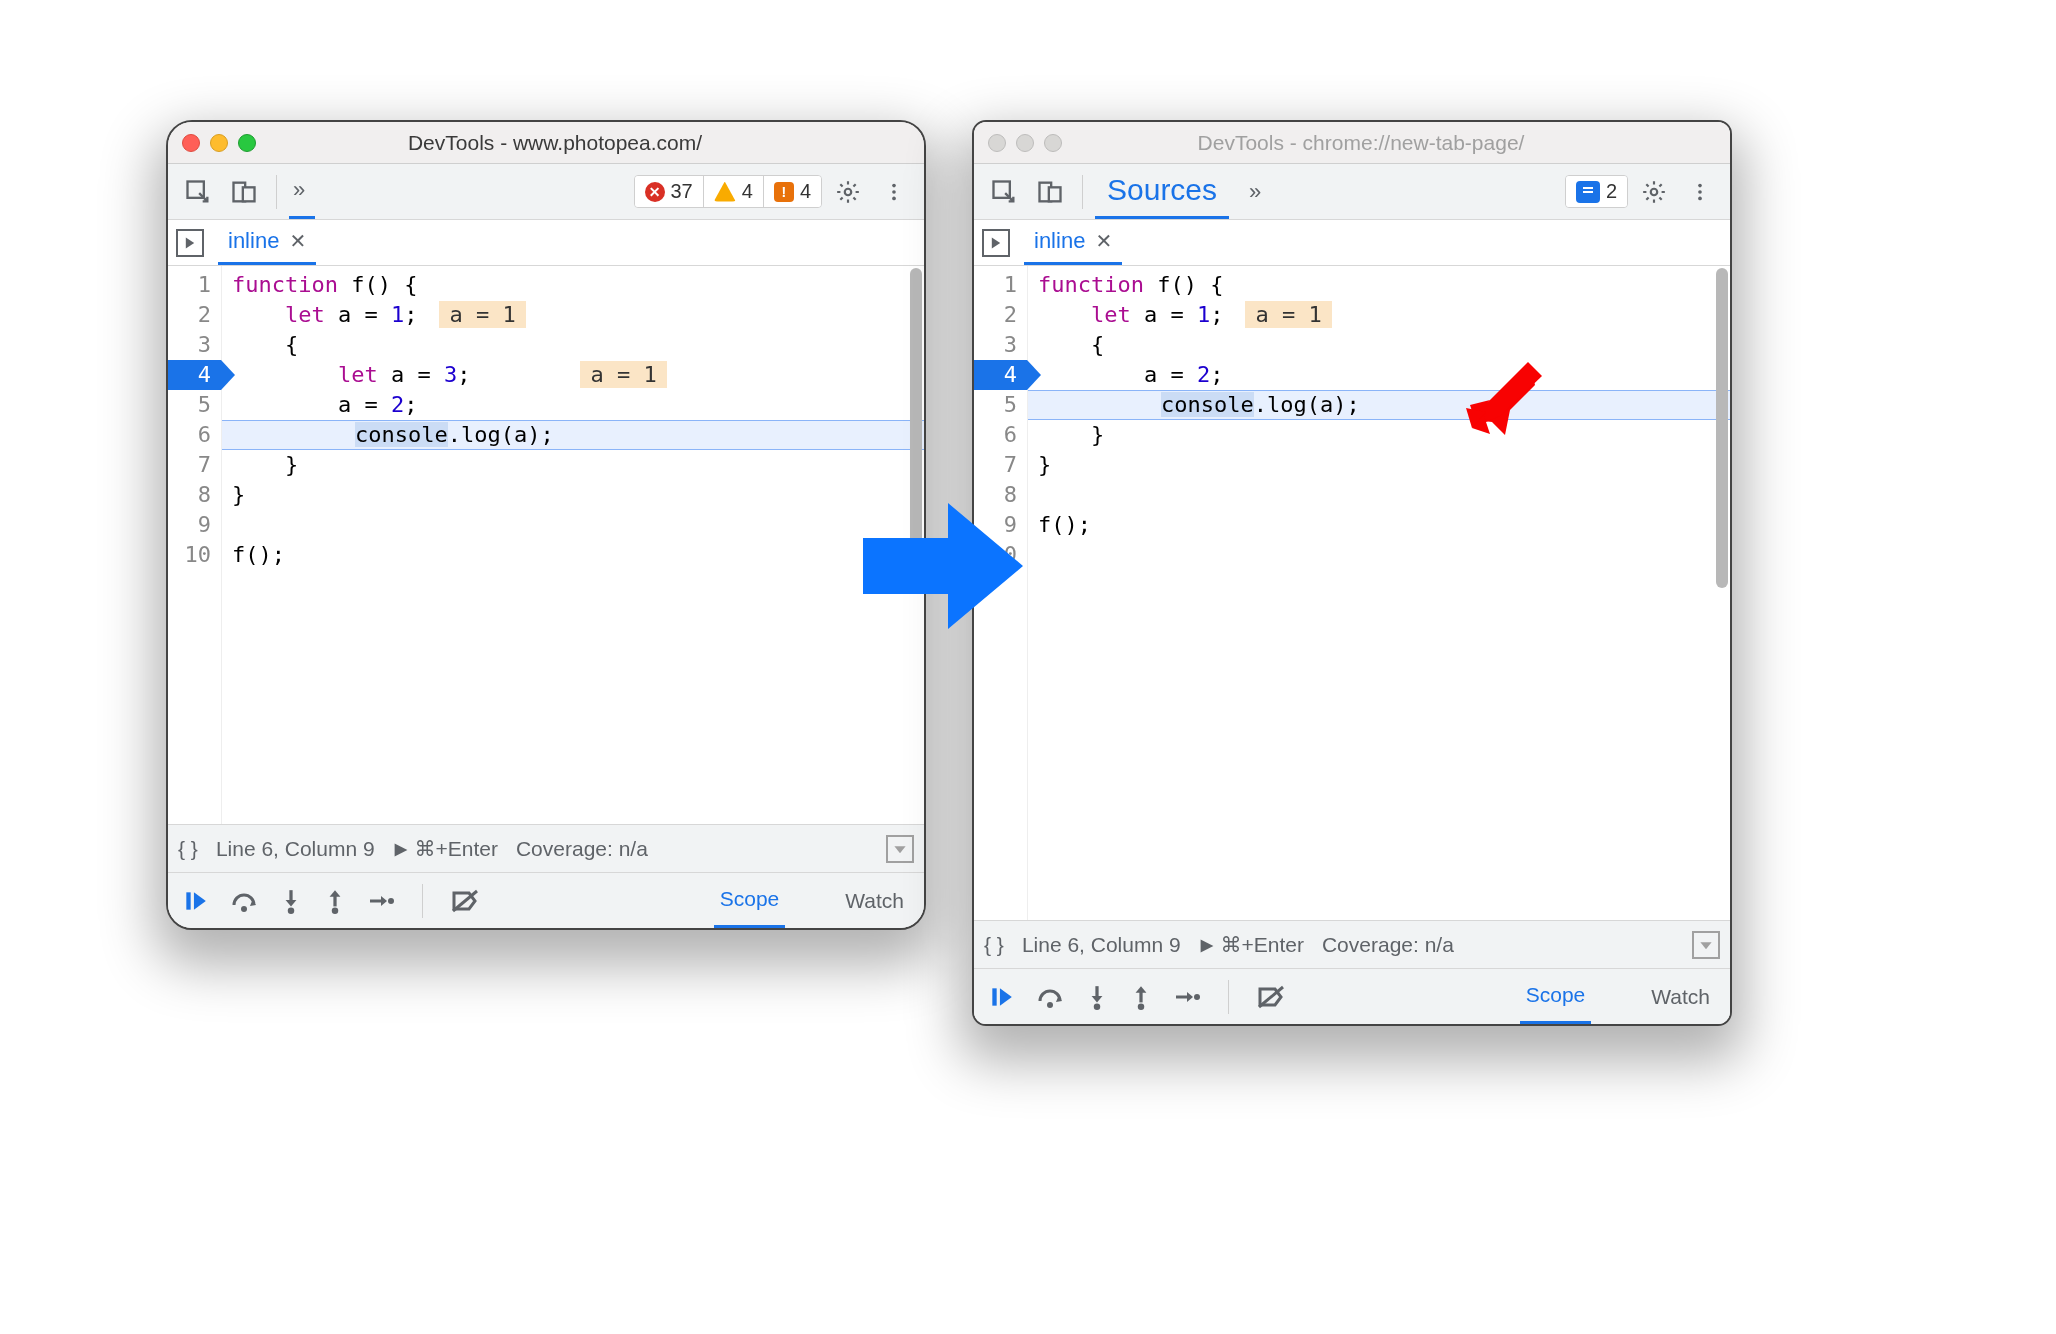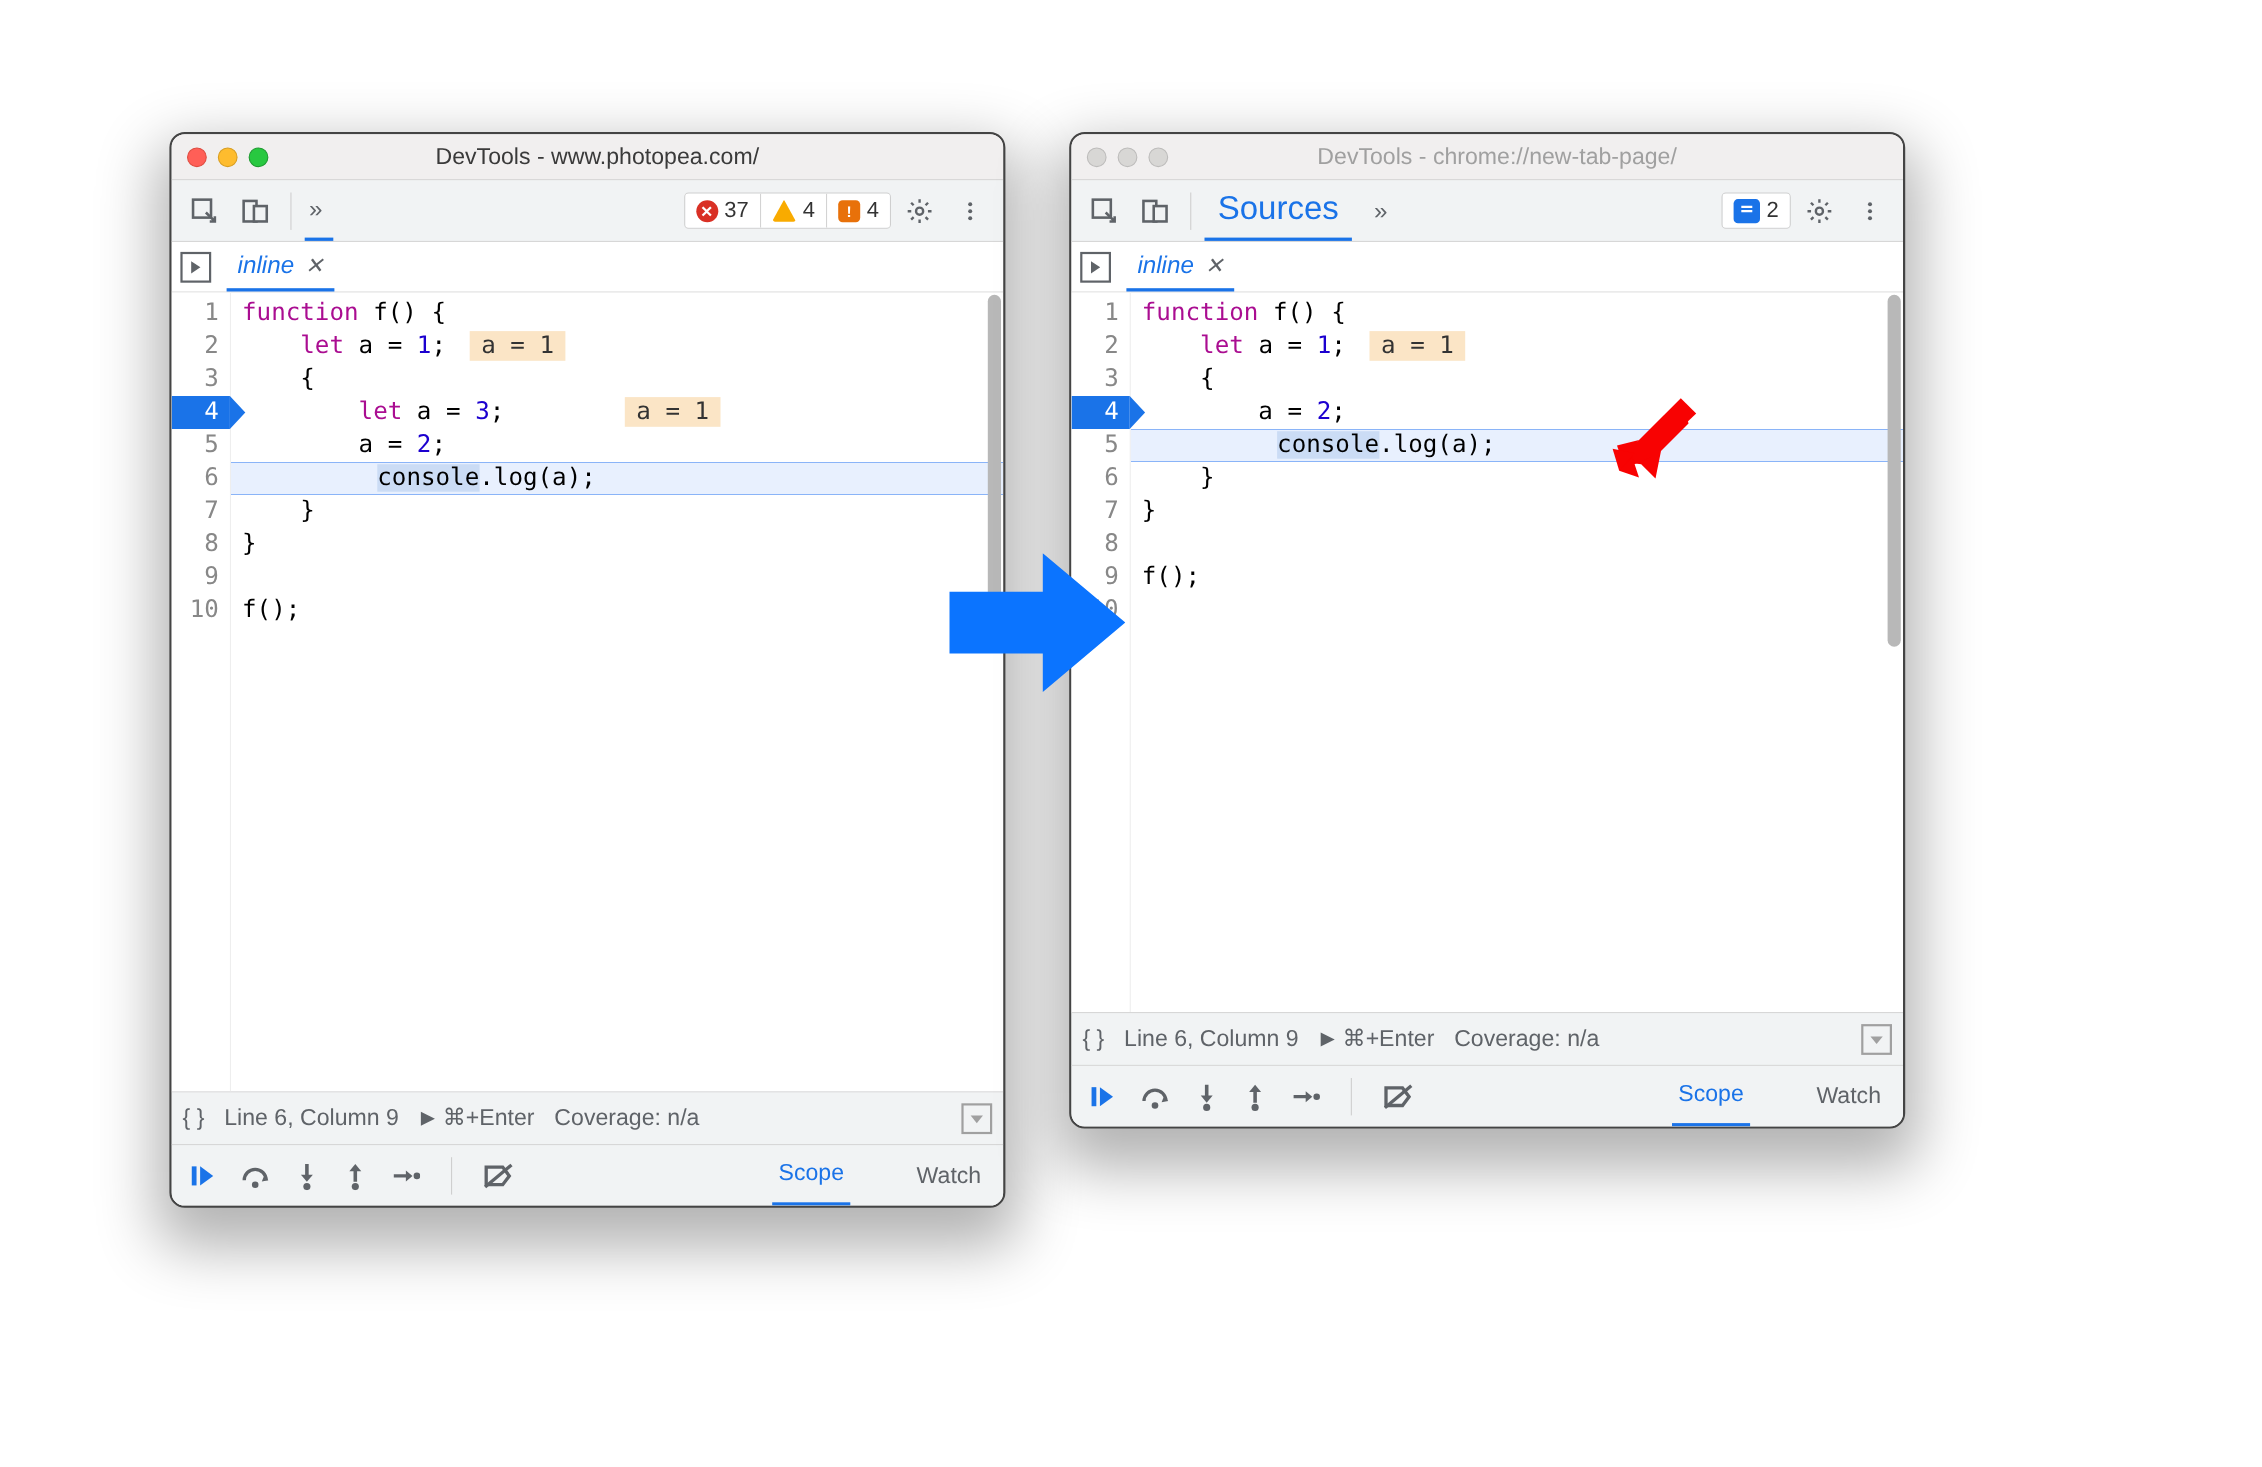--- a/index.html
+++ b/index.html
@@ -18,21 +18,21 @@
     position: absolute;
     width: 760px;
     background: #fff;
     border: 2px solid #444;
     border-radius: 14px;
     box-shadow: 0 24px 54px 12px rgba(0,0,0,0.30);
     overflow: hidden;
     display: flex;
     flex-direction: column;
   }
-  .win.left  { left: 154px;  top: 120px; height: 978px; }
+  .win.left  { left: 166px;  top: 120px; height: 810px; border-radius: 26px; }
   .win.right { left: 972px;  top: 120px; height: 906px; }
 
   
   .titlebar {
     height: 42px;
     background: #f1efef;
     border-bottom: 1px solid #cfcfcf;
     display: flex;
     align-items: center;
     padding: 0 14px;
@@ -95,21 +95,20 @@
 
   
   .filerow {
     height: 46px;
     border-bottom: 1px solid #d7d7d7;
     background:#fff;
     display:flex; align-items:flex-end;
     padding: 0 8px;
     gap: 8px;
     font-size: 22px;
-    font-style: italic;
   }
   .filetab {
     display:flex; align-items:center; gap:10px;
     padding: 6px 10px 8px;
     color:#1a73e8;
     border-bottom: 3px solid #1a73e8;
   }
   .filetab .x { color:#5f6368; font-size:20px; }
 
   .playbox {

